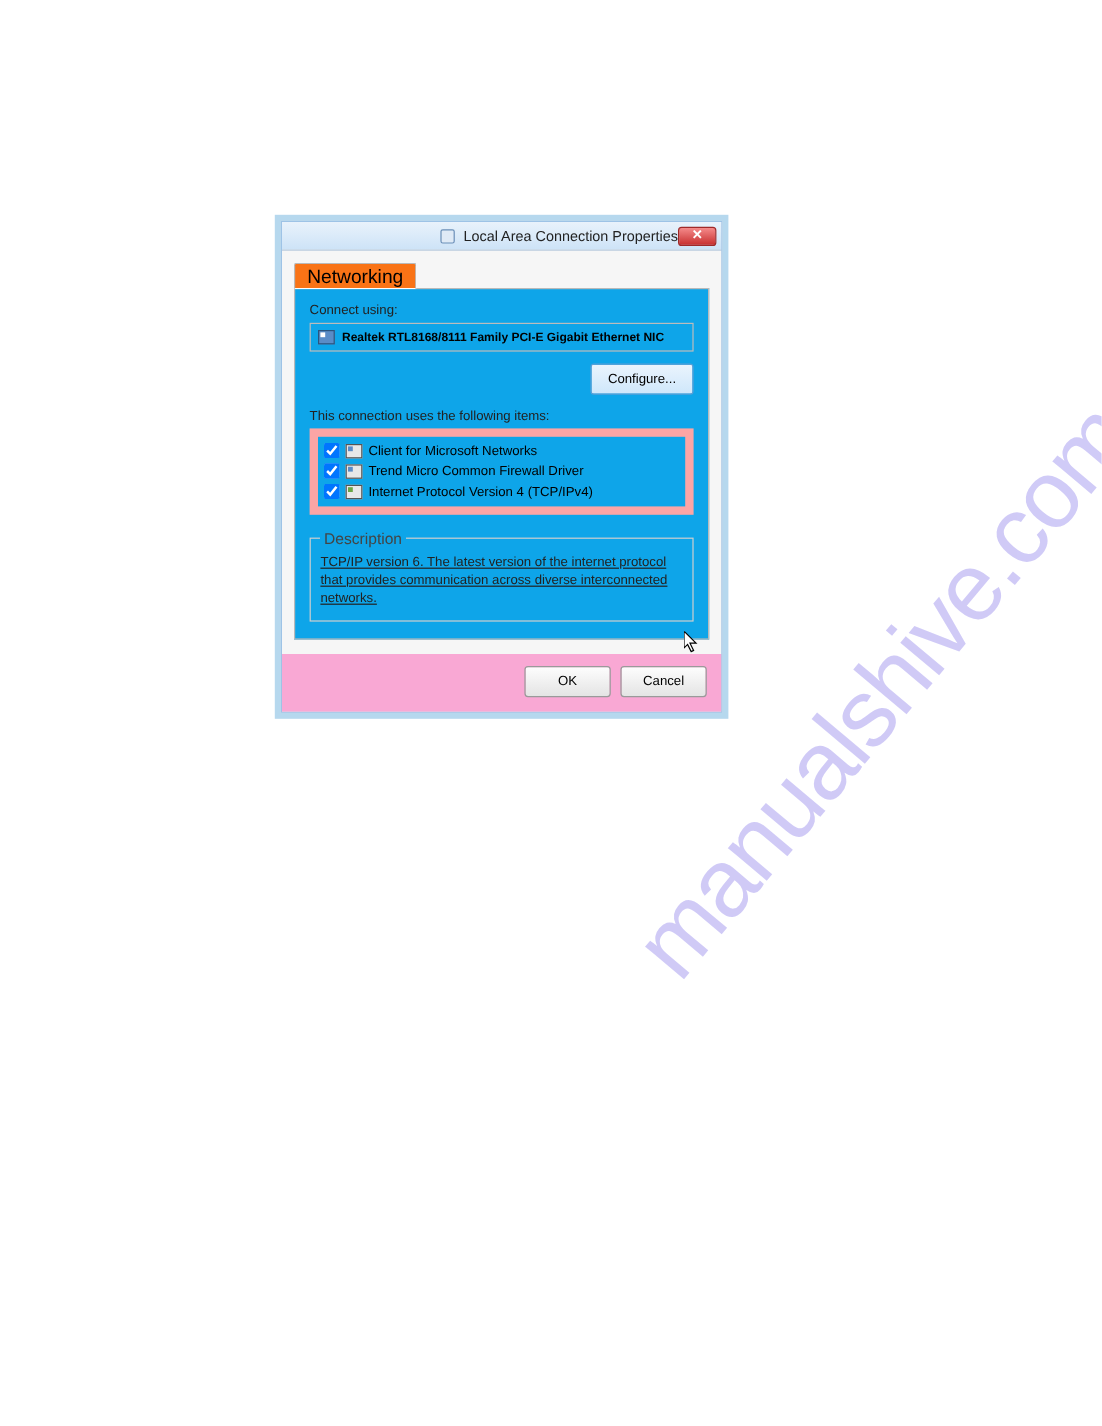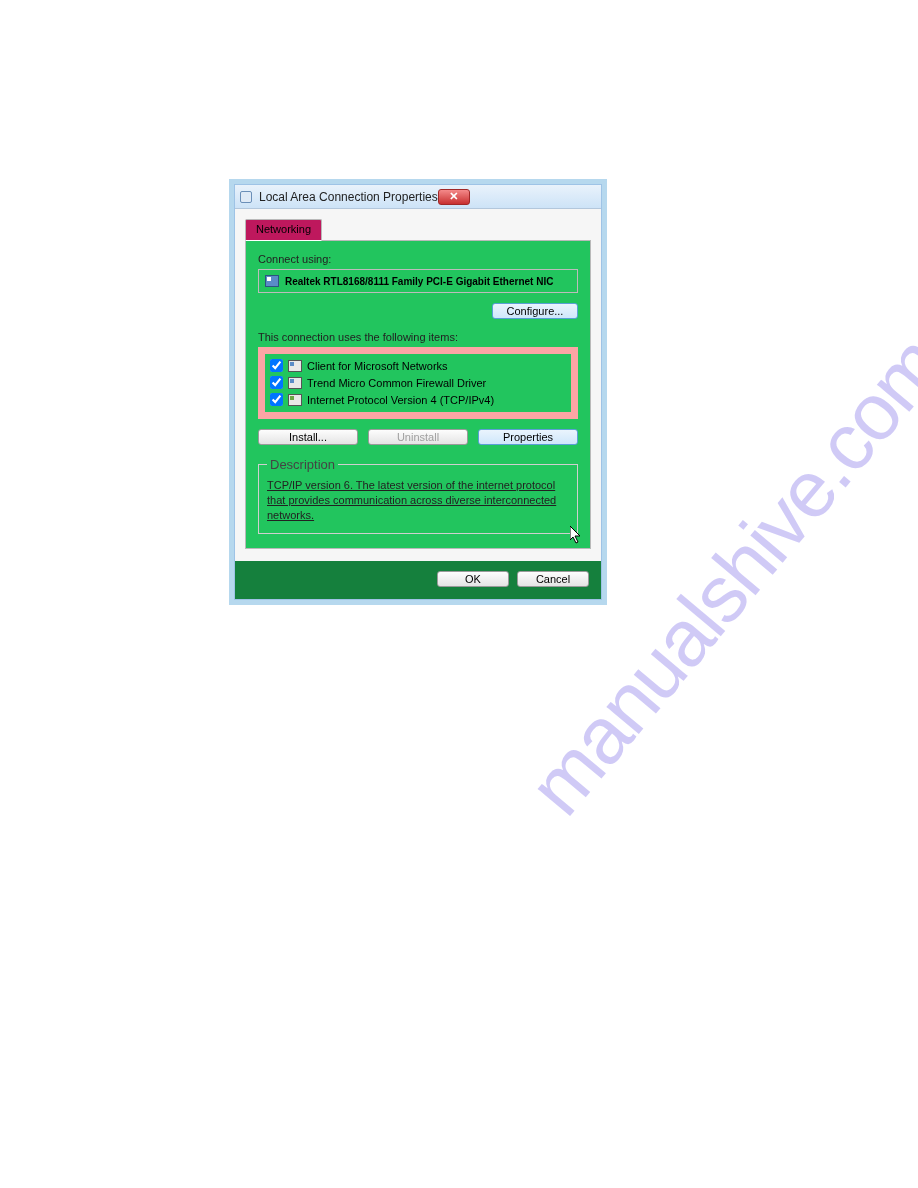--- a/index.html
+++ b/index.html
@@ -10,56 +10,56 @@
     transform: rotate(-50deg);
     pointer-events: none; white-space: nowrap; letter-spacing: -2px;
   }
   .dialog {
     position: absolute; top: 184px; left: 234px; width: 368px;
     background: #f0f0f0;
     border: 1px solid #9ec3e6;
     box-shadow: 0 0 0 5px #b6d8ee;
   }
   .titlebar {
-    height: 24px; display: flex; align-items: center; justify-content: flex-start;
+    height: 24px; display: flex; align-items: center; justify-content: flex-end;
     padding: 0 4px;
     background: linear-gradient(#e9f2fb, #cde3f7);
     border-bottom: 1px solid #b3c7dc;
   }
   .titlebar-left { display: flex; align-items: center; gap: 6px; font-size: 12px; color: #222; }
   .titleicon { width: 14px; height: 14px; display: inline-block; position: relative; }
   .titleicon::before { content: ""; position: absolute; inset: 1px; border: 1px solid #6b8fb8; border-radius: 2px; background: #dfeaf6; }
   .close-btn {
     width: 32px; height: 16px; border-radius: 3px;
     background: linear-gradient(#f48a8a, #c83030);
     border: 1px solid #a02828; color: #fff; display: flex; align-items: center; justify-content: center;
     font: bold 11px/1 sans-serif;
   }
   .client { padding: 8px 10px 12px; background: #f6f6f6; }
   .tabstrip { position: relative; height: 24px; }
   .tab {
     position: absolute; top: 2px; left: 0; height: 22px; padding: 3px 10px 0;
-    background: #be185d; border: 1px solid #b9b9b9; border-bottom-color: #fff;
-    border-radius: 2px 2px 0 0; font-size: 11px;
+    background: #f97316; border: 1px solid #b9b9b9; border-bottom-color: #fff;
+    border-radius: 2px 2px 0 0; font-size: 16px;
   }
   .tabpanel {
-    background: #22c55e; border: 1px solid #b9b9b9; padding: 12px 12px 14px;
+    background: #0ea5e9; border: 1px solid #b9b9b9; padding: 12px 12px 14px;
     margin-top: -1px;
   }
   .lbl { font-size: 11px; color: #222; margin-bottom: 4px; }
   .adapter-box {
     border: 1px solid #bcbcbc; padding: 4px 6px; font-size: 10px; height: 24px;
     display: flex; align-items: center; gap: 6px; overflow: hidden; white-space: nowrap; font-weight: bold;
   }
   .nic-icon { width: 14px; height: 12px; display: inline-block; position: relative; }
   .nic-icon::before { content: ""; position: absolute; inset: 0; background: #5a8cc7; border: 1px solid #2b557f; }
   .nic-icon::after { content: ""; position: absolute; left: 2px; top: 2px; width: 4px; height: 4px; background: #fff; }
   .row-right { display: flex; justify-content: flex-end; margin-top: 10px; }
   .btn {
-    min-width: 86px; height: 16px; font-size: 11px;
+    min-width: 86px; height: 26px; font-size: 11px;
     background: linear-gradient(#fdfdfd, #e4e4e4);
     border: 1px solid #9a9a9a; border-radius: 3px; padding: 0 10px;
     display: inline-flex; align-items: center; justify-content: center;
   }
   .btn[disabled] { color: #a0a0a0; }
   .btn-focus {
     background: linear-gradient(#eaf4fd, #cfe7fb);
     border-color: #5a9fd6;
   }
   .items-box {
@@ -78,21 +78,21 @@
   .proto-icon.net::after { background:#6aa544; }
   .item-label { white-space: nowrap; }
   .item-row.selected .item-label { background: #3a8de0; color: #fff; padding: 0 2px; }
   .btn-row3 { display: flex; justify-content: space-between; gap: 10px; margin-top: 10px; }
   .btn-row3 .btn { flex: 1; }
   fieldset.desc {
     border: 1px solid #cfcfcf; margin: 12px 0 0; padding: 6px 8px 10px;
   }
   fieldset.desc legend { font-size: 13px; padding: 0 3px; color: #444; }
   .desc-text { font-size: 11px; color: #222; line-height: 1.35; text-decoration: underline; }
-  .footer { display: flex; justify-content: flex-end; gap: 8px; padding: 10px 12px 12px; background: #15803d; }
+  .footer { display: flex; justify-content: flex-end; gap: 8px; padding: 10px 12px 12px; background: #f9a8d4; }
   .footer .btn { min-width: 72px; }
   .cursor-arrow {
     position: absolute; width: 12px; height: 18px; pointer-events: none;
   }
   .cursor-arrow svg { position: absolute; inset: 0; }
 </style>
 </head>
 <body>
 
 <div class="watermark">manualshive.com</div>
@@ -140,25 +140,20 @@
             <span class="proto-icon "></span>
             <span class="item-label">Trend Micro Common Firewall Driver</span>
           </div>
           <div class="item-row">
             <input type="checkbox" checked="" style="">
             <span class="proto-icon net"></span>
             <span class="item-label">Internet Protocol Version 4 (TCP/IPv4)</span>
           </div>
         </div>
 
-      <div class="btn-row3">
-        <button class="btn">Install...</button>
-        <button class="btn" disabled="">Uninstall</button>
-        <button class="btn btn-focus">Properties</button>
-      </div>
 
       <fieldset class="desc">
         <legend>Description</legend>
         <div class="desc-text">TCP/IP version 6. The latest version of the internet protocol that provides communication across diverse interconnected networks.</div>
       </fieldset>
 
     </div>
   </div>
 
   <div class="footer">

